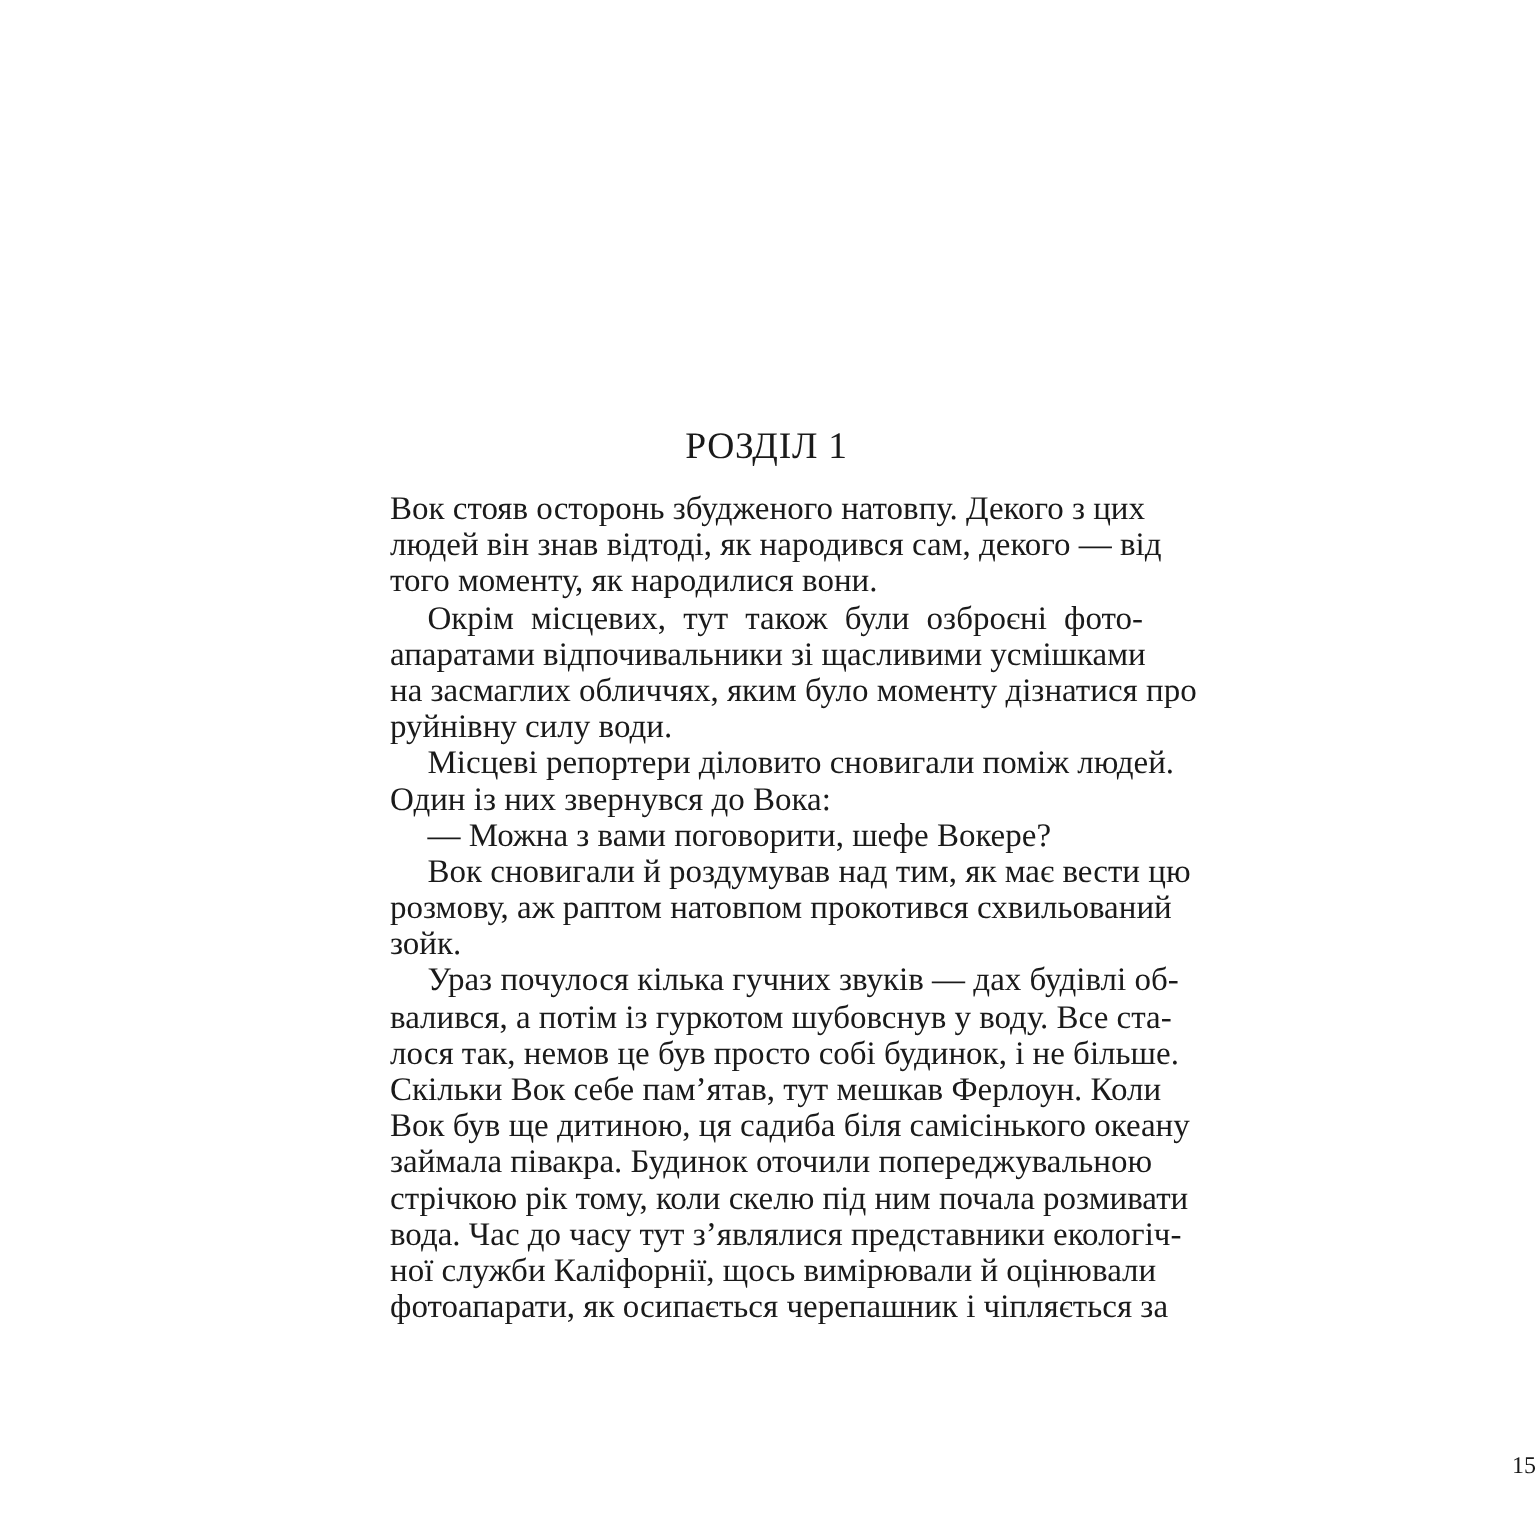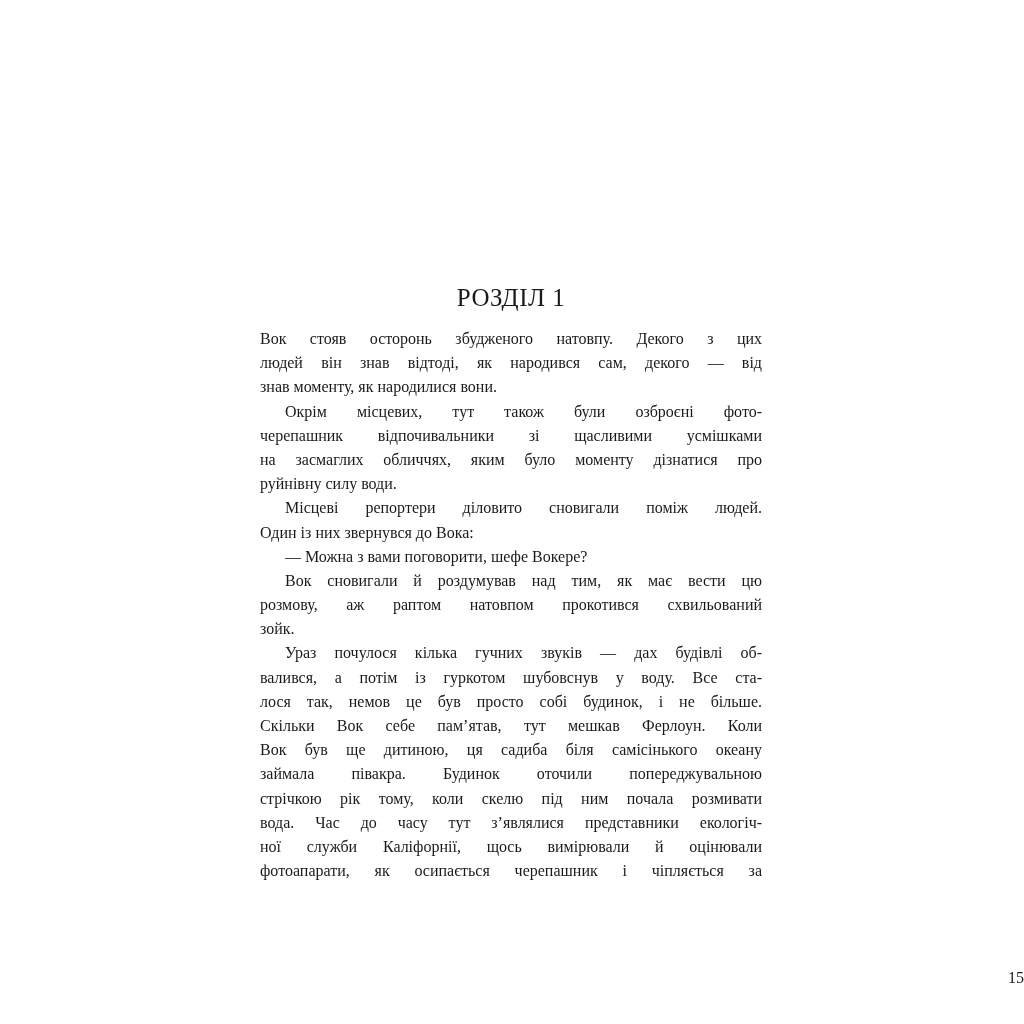--- a/index.html
+++ b/index.html
@@ -11,21 +11,21 @@
   }
   .chapter-title {
     position: absolute; top: 282px; left: 260px; width: 502px;
     text-align: center; font-size: 25px; letter-spacing: 0.5px;
     font-family: "Liberation Serif", "DejaVu Serif", serif;
     line-height: 32px; margin: 0; font-weight: normal;
   }
   .body-text {
     position: absolute; top: 327px; left: 260px; width: 502px;
     font-family: "Liberation Serif", "DejaVu Serif", serif;
-    font-size: 16px; line-height: 24.2px;
+    font-size: 22px; line-height: 24.2px;
   }
   .line {
     display: block; height: 24.2px; white-space: nowrap;
     text-align: justify; text-align-last: justify;
   }
   .line.last { text-align-last: left; }
   .line.indent { padding-left: 25px; }
   .page-number {
     position: absolute; top: 969px; left: 0; width: 1024px;
     text-align: right; font-size: 16px;
@@ -34,23 +34,23 @@
 </style>
 </head>
 <body>
 
 <div class="page">
   <h1 class="chapter-title">РОЗДІЛ 1</h1>
 
   <div class="body-text">
     <span class="line">Вок стояв осторонь збудженого натовпу. Декого з цих</span>
     <span class="line">людей він знав відтоді, як народився сам, декого — від</span>
-    <span class="line last">знав моменту, як народилися вони.</span>
+    <span class="line last">того моменту, як народилися вони.</span>
     <span class="line indent">Окрім місцевих, тут також були озброєні фото-</span>
-    <span class="line">черепашник відпочивальники зі щасливими усмішками</span>
+    <span class="line">апаратами відпочивальники зі щасливими усмішками</span>
     <span class="line">на засмаглих обличчях, яким було моменту дізнатися про</span>
     <span class="line last">руйнівну силу води.</span>
     <span class="line indent">Місцеві репортери діловито сновигали поміж людей.</span>
     <span class="line last">Один із них звернувся до Вока:</span>
     <span class="line indent last">— Можна з вами поговорити, шефе Вокере?</span>
     <span class="line indent">Вок сновигали й роздумував над тим, як має вести цю</span>
     <span class="line">розмову, аж раптом натовпом прокотився схвильований</span>
     <span class="line last">зойк.</span>
     <span class="line indent">Ураз почулося кілька гучних звуків — дах будівлі об-</span>
     <span class="line">валився, а потім із гуркотом шубовснув у воду. Все ста-</span>

